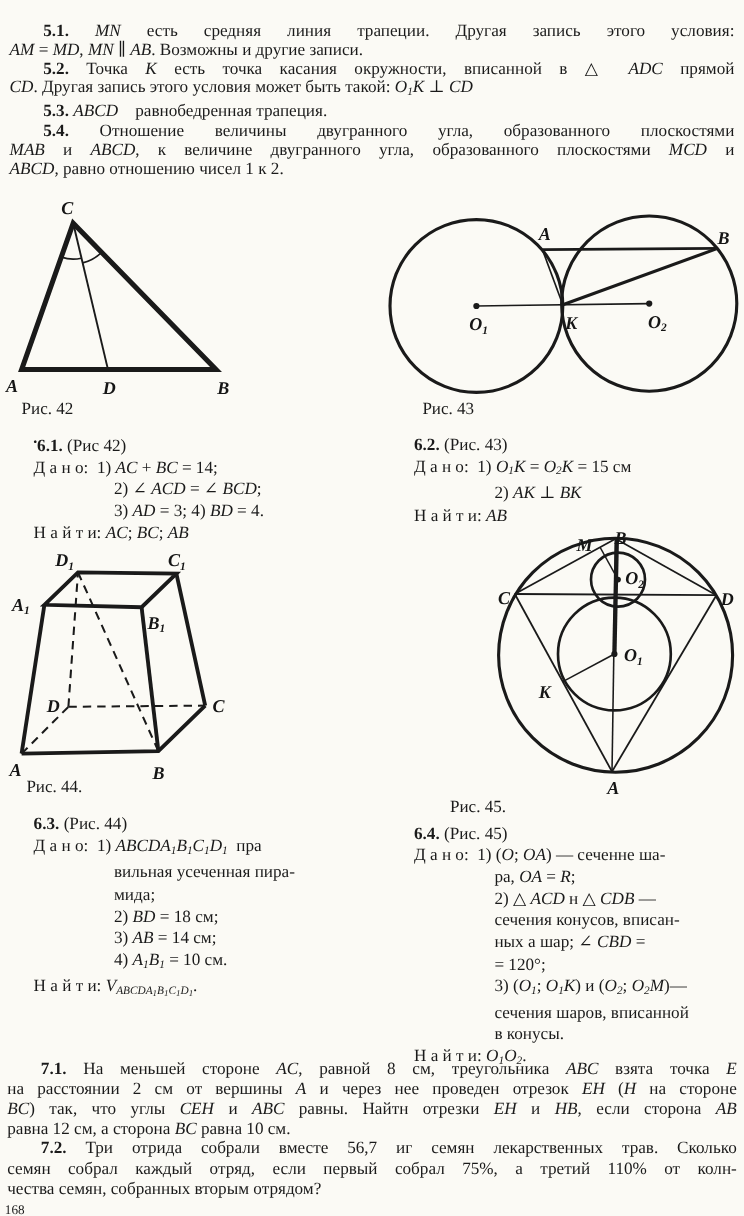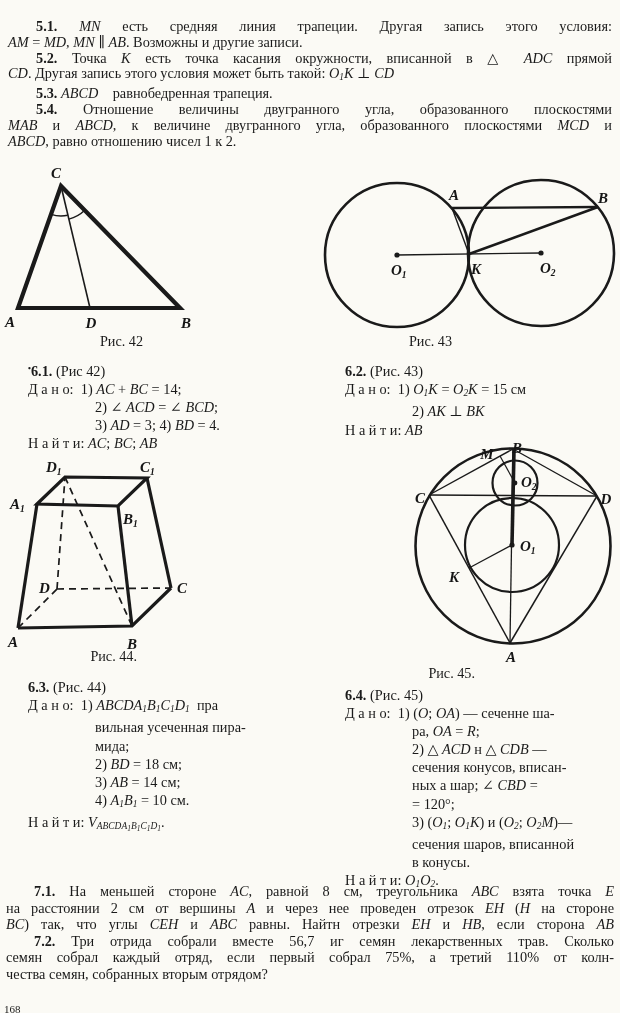--- a/index.html
+++ b/index.html
@@ -13,21 +13,21 @@
   .bot .ln { line-height:16.6px;font-family:Liberation Serif, serif; }
   .jfull { white-space:normal; text-align:justify; text-align-last:justify; }
   .ind { text-indent:28px; }
   .h2 { padding-left:67px; }
   .sg-n { }
   .sg-b { font-weight:bold; }
   .sg-i { font-style:italic; }
   .sg-s { font-style:italic; font-size:66%; vertical-align:-0.24em; }
   .sg-ss { font-style:italic; font-size:52%; vertical-align:-0.5em; }
   .sg-sup { font-size:58%; vertical-align:0.55em; font-weight:bold; }
-  .cap { position:absolute; font-size:14.2px; text-align:right; }
+  .cap { position:absolute; font-size:14.2px; text-align:left; }
   svg { position:absolute; overflow:visible; }
   .sk { stroke:#1a1a1a; fill:none; }
   .dot { fill:#1a1a1a; stroke:none; }
   svg text { font-family:"Liberation Serif","DejaVu Serif",serif; font-style:italic;
              font-weight:bold; font-size:15px; fill:#151515; }
   .fsub { font-size:9.5px; }
   .pagenum { position:absolute; font-size:11px; }
 </style>
 </head>
 <body>
@@ -158,20 +158,21 @@
     <div class="ln h2"><span class="sg-n">3) (</span><span class="sg-i">O</span><span class="sg-s">1</span><span class="sg-n">; </span><span class="sg-i">O</span><span class="sg-s">1</span><span class="sg-i">K</span><span class="sg-n">) и (</span><span class="sg-i">O</span><span class="sg-s">2</span><span class="sg-n">; </span><span class="sg-i">O</span><span class="sg-s">2</span><span class="sg-i">M</span><span class="sg-n">)—</span></div>
     <div class="ln h2"><span class="sg-n">сечения шаров, вписанной</span></div>
     <div class="ln h2"><span class="sg-n">в конусы.</span></div>
     <div class="ln"><span class="sg-n">Н а й т и: </span><span class="sg-i">O</span><span class="sg-s">1</span><span class="sg-i">O</span><span class="sg-s">2</span><span class="sg-n">.</span></div>
   </div>
 
   <div class="blk bot" style="left:6px; top:867px; width:608px;">
     <div class="ln ind jfull"><span class="sg-b">7.1.</span><span class="sg-n"> На меньшей стороне </span><span class="sg-i">AC</span><span class="sg-n">, равной 8 см, треугольника </span><span class="sg-i">ABC</span><span class="sg-n"> взята точка </span><span class="sg-i">E</span></div>
     <div class="ln jfull"><span class="sg-n">на расстоянии 2 см от вершины </span><span class="sg-i">A</span><span class="sg-n"> и через нее проведен отрезок </span><span class="sg-i">EH</span><span class="sg-n"> (</span><span class="sg-i">H</span><span class="sg-n"> на стороне</span></div>
     <div class="ln jfull"><span class="sg-i">BC</span><span class="sg-n">) так, что углы </span><span class="sg-i">CEH</span><span class="sg-n"> и </span><span class="sg-i">ABC</span><span class="sg-n"> равны. Найтн отрезки </span><span class="sg-i">EH</span><span class="sg-n"> и </span><span class="sg-i">HB</span><span class="sg-n">, если сторона </span><span class="sg-i">AB</span></div>
+    <div class="ln"><span class="sg-n">равна 12 см, а сторона </span><span class="sg-i">BC</span><span class="sg-n"> равна 10 см.</span></div>
     <div class="ln ind jfull"><span class="sg-b">7.2.</span><span class="sg-n"> Три отрида собрали вместе 56,7 иг семян лекарственных трав. Сколько</span></div>
     <div class="ln jfull"><span class="sg-n">семян собрал каждый отряд, если первый собрал 75%, а третий 110% от колн-</span></div>
     <div class="ln"><span class="sg-n">чества семян, собранных вторым отрядом?</span></div>
   </div>
 
   <div class="pagenum" style="left:4px; top:987px;">168</div>
 
 </div>
 
 </body></html>

